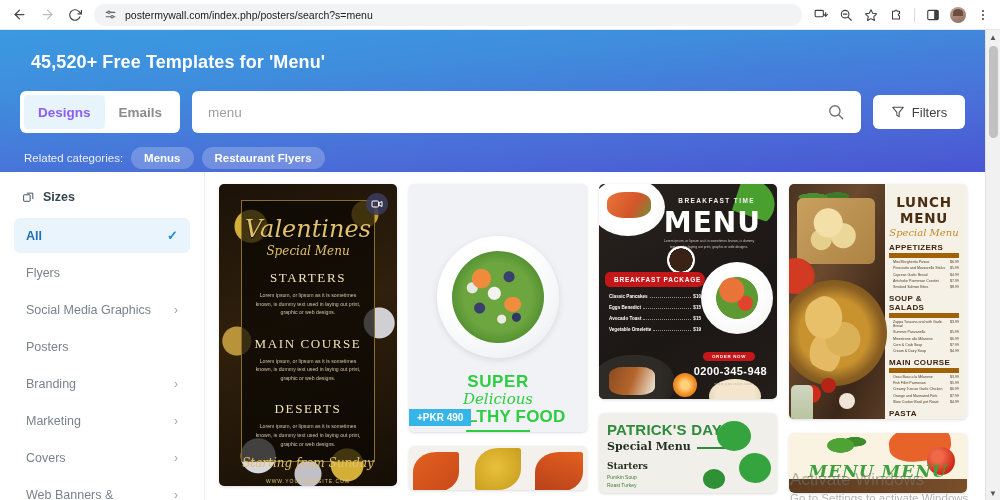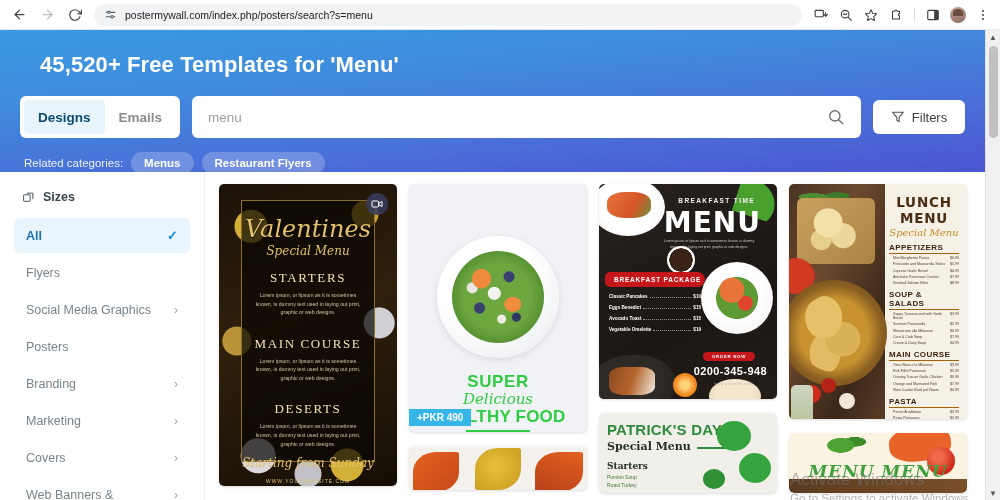--- a/index.html
+++ b/index.html
@@ -53,34 +53,34 @@
   .viewport { position: relative; width: 1000px; height: 470px; overflow: hidden; }
   .page { width: 985px; height: 470px; position: relative; overflow: hidden; }
 
   
   .search-header {
     background: linear-gradient(175deg, #3a9ae0 0%, #3f8ddd 30%, #4a6ed8 70%, #4a55d2 100%);
     padding: 18px 20px 14px 20px;
     height: 142px;
   }
   .header-title {
-    color: #ffffff; font-size: 22px; font-weight: bold;
-    letter-spacing: .1px; margin: 4px 0 18px 20px;
+    color: #ffffff; font-size: 18px; font-weight: bold;
+    letter-spacing: .1px; margin: 4px 0 18px 11px;
   }
   .search-row { display: flex; align-items: center; gap: 12px; }
   .tabs {
     background: #fff; border-radius: 6px; height: 42px;
     display: flex; align-items: center; padding: 4px; flex: none;
   }
   .tab {
     height: 34px; padding: 0 14px; border-radius: 4px;
     display: flex; align-items: center; font-size: 13.5px;
     color: #8b8b8b; font-weight: 600;
   }
-  .tab.active { background: #e8f4fb; color: #0c4a6e; }
+  .tab.active { background: #e8f4fb; color: #8b5cf6; }
   .search-box {
     flex: 1; height: 42px; background: #fff; border-radius: 6px;
     display: flex; align-items: center; padding: 0 16px;
   }
   .search-box input {
     flex: 1; border: none; outline: none; font-size: 13.5px;
     color: #9aa0a6; font-family: "Liberation Sans", sans-serif;
     background: transparent;
   }
   .search-ico { color: #6b7176; display: flex; }
@@ -257,21 +257,21 @@
   .lu-tom { position:absolute; left:14px; bottom:16px; width:18px; height:18px; border-radius:50%; background:#cf2b1d; }
   .lu-tom2 { position:absolute; left:32px; bottom:26px; width:15px; height:15px; border-radius:50%; background:#b62417; }
   .lu-garlic { position:absolute; left:50px; bottom:10px; width:16px; height:16px; border-radius:50%; background:#efe6d7; }
   .lu-oil { position:absolute; left:2px; bottom:-6px; width:22px; height:40px; border-radius:5px;
     background: linear-gradient(#cfd6c0,#b6c19a); }
   .lu-panel { position:absolute; left:94px; top:0; right:0; bottom:0; padding:10px 8px 0 6px; }
   .lu-title { font-size:13.5px; font-weight:bold; color:#4a2d12; letter-spacing:.8px; text-align:center;
     font-family:"DejaVu Sans", sans-serif; }
   .lu-sub { font-family:"DejaVu Serif", serif; font-style:italic; font-size:10px; color:#c48a2a; text-align:center; margin-top:1px; }
   .lu-sec { font-size:8px; font-weight:bold; color:#3b2412; letter-spacing:.4px; margin-top:5px;
-    border-bottom:1px solid #a16207; padding-bottom:1px; }
+    border-bottom:5px solid #a16207; padding-bottom:1px; }
   .lu-row { display:flex; justify-content:space-between; font-size:3.6px; color:#4a3a28; margin-top:2.2px; padding-left:4px; }
 
   
   .autumn { height: 44px; background:#f4f1ec; position: relative; overflow:hidden; }
   .leaf { position:absolute; border-radius: 50% 6% 50% 6%; }
   .patrick { height: 80px; background:#f1efe9; position:relative; overflow:hidden; }
   .pk-t { position:absolute; left:8px; top:8px; font-size:15px; font-weight:bold; color:#2f8a3c; letter-spacing:.2px; }
   .pk-s { position:absolute; left:8px; top:27px; font-family:"DejaVu Serif", serif; font-weight:bold; font-size:11px; color:#23301f; }
   .pk-line { position:absolute; left:98px; top:34px; width:32px; height:2px; background:#2f8a3c; }
   .pk-h { position:absolute; left:8px; top:48px; font-family:"DejaVu Serif", serif; font-weight:bold; font-size:9px; color:#23301f; }

